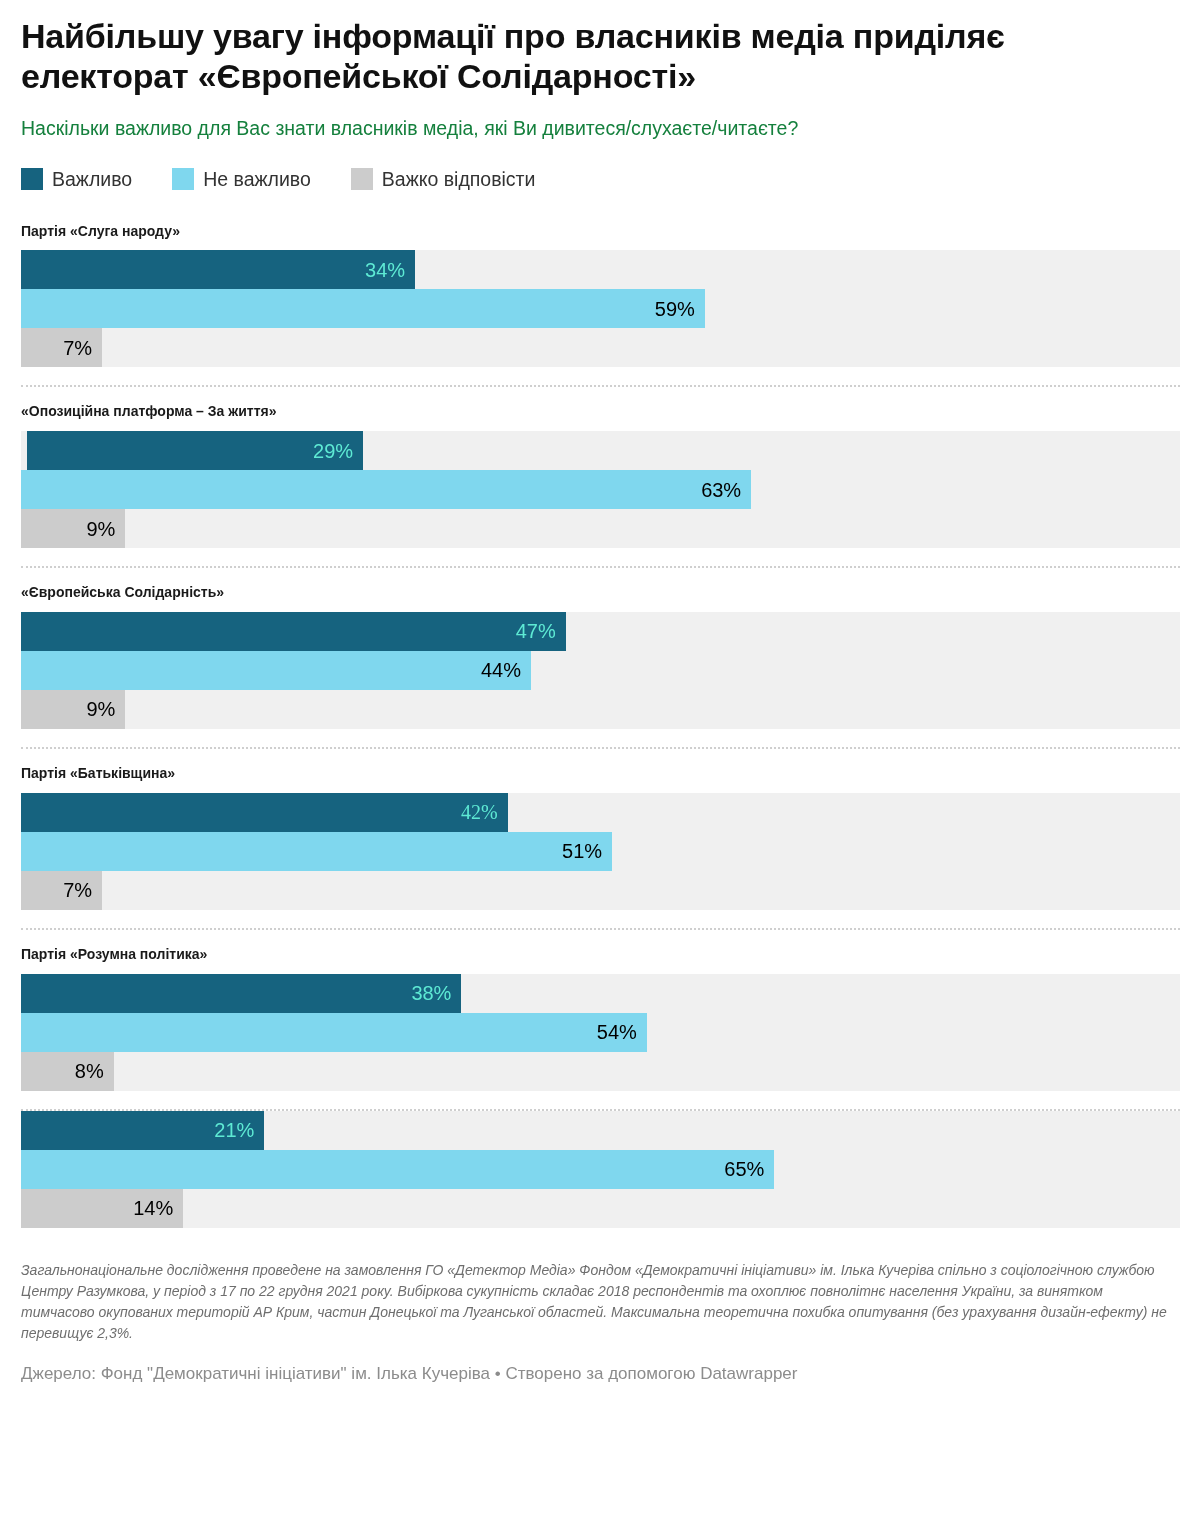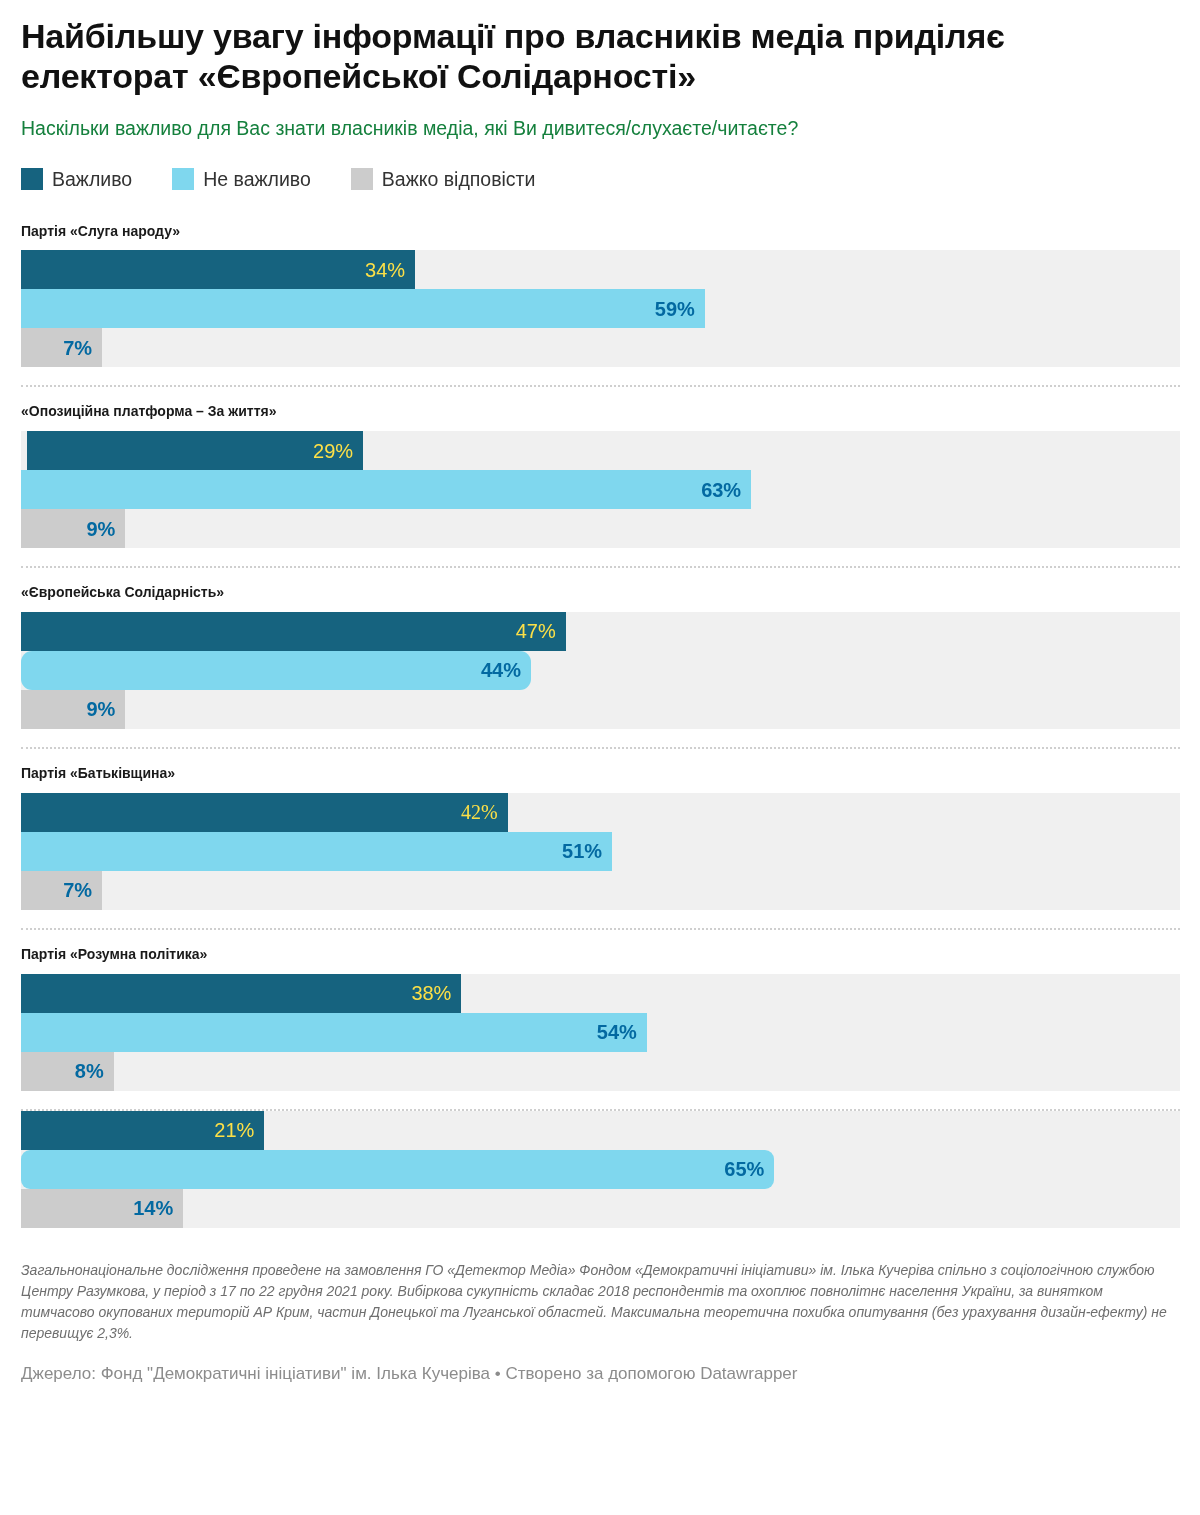--- a/index.html
+++ b/index.html
@@ -107,22 +107,22 @@
     justify-content: flex-end;
     box-sizing: border-box;
     padding-right: 10px;
     white-space: nowrap;
   }
   .bar-value {
     font-size: 20px;
     font-weight: 400;
     line-height: 1;
   }
-  .v-light { color: #fde047; }
-  .v-dark  { color: #0369a1; font-weight: bold; }
+  .v-light { color: #5eead4; }
+  .v-dark  { color: #000000; }
 
   
   .footer {
     padding-top: 14px;
   }
   .footer-note {
     font-size: 14px;
     line-height: 1.5;
     font-style: italic;
     color: #6e6e6e;
@@ -203,21 +203,21 @@
       </div>
       <div class="group">
         <div class="group-title">«Європейська Солідарність»</div>
         <div class="bars">
           <div class="bar-track" style="background: rgb(240, 240, 240);">
             <div class="bar-fill" style="background: rgb(22, 99, 127); width: 47%;">
               <span class="bar-value v-light">47%</span>
             </div>
           </div>
           <div class="bar-track" style="background: rgb(240, 240, 240);">
-            <div class="bar-fill" style="background: rgb(127, 215, 238); width: 44%; border-radius: 11px;">
+            <div class="bar-fill" style="background: rgb(127, 215, 238); width: 44%;">
               <span class="bar-value v-dark">44%</span>
             </div>
           </div>
           <div class="bar-track" style="background: rgb(240, 240, 240);">
             <div class="bar-fill" style="background: rgb(204, 204, 204); width: 9%;">
               <span class="bar-value v-dark">9%</span>
             </div>
           </div>
         </div>
       </div>
@@ -262,21 +262,21 @@
         </div>
       </div>
       <div class="group">
         <div class="bars">
           <div class="bar-track" style="background: rgb(240, 240, 240);">
             <div class="bar-fill" style="background: rgb(22, 99, 127); width: 21%;">
               <span class="bar-value v-light">21%</span>
             </div>
           </div>
           <div class="bar-track" style="background: rgb(240, 240, 240);">
-            <div class="bar-fill" style="background: rgb(127, 215, 238); width: 65%; border-radius: 9px;">
+            <div class="bar-fill" style="background: rgb(127, 215, 238); width: 65%;">
               <span class="bar-value v-dark">65%</span>
             </div>
           </div>
           <div class="bar-track" style="background: rgb(240, 240, 240);">
             <div class="bar-fill" style="background: rgb(204, 204, 204); width: 14%;">
               <span class="bar-value v-dark">14%</span>
             </div>
           </div>
         </div>
       </div>

